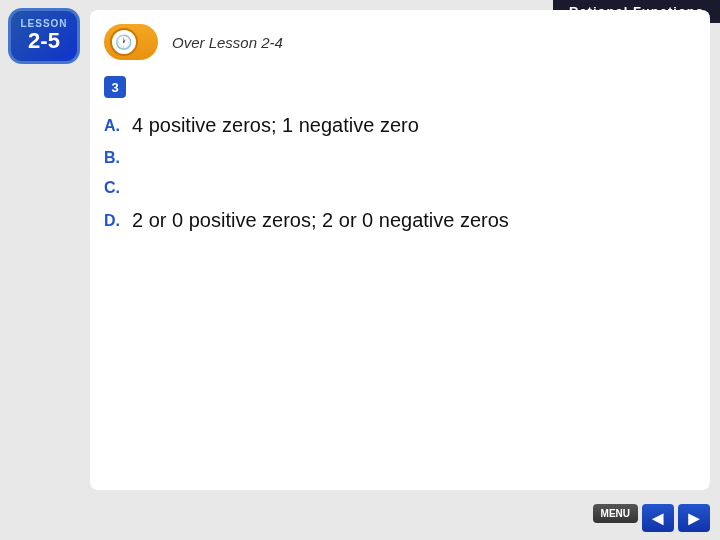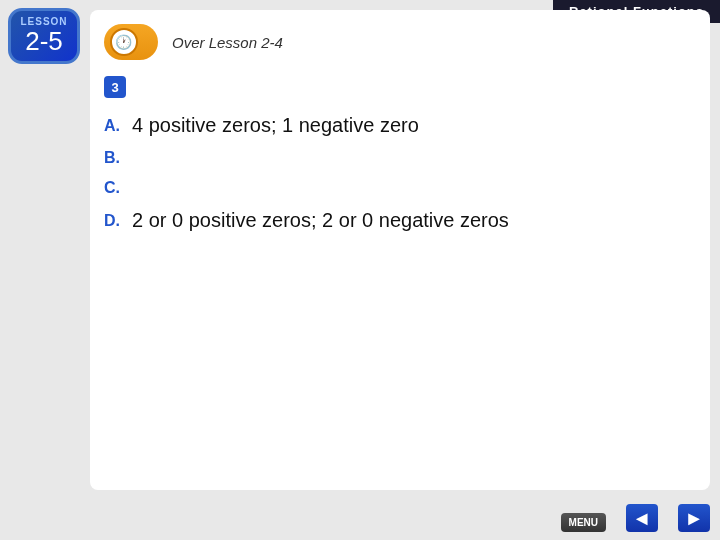--- a/index.html
+++ b/index.html
@@ -41,22 +41,22 @@
       font-weight: bold;
     }
 
     .lesson-badge .lesson-text {
       font-size: 10px;
       letter-spacing: 1px;
       color: #aaccff;
     }
 
     .lesson-badge .lesson-num {
-      font-size: 26px;
-      font-weight: 400;
+      font-size: 22px;
+      font-weight: 700;
       color: white;
       line-height: 1.1;
     }
 
     .main-content {
       position: absolute;
       top: 10px;
       left: 90px;
       right: 10px;
       bottom: 50px;
@@ -166,22 +166,22 @@
     .answer-text {
       font-size: 20px;
       color: #111;
     }
 
     .bottom-bar {
       position: absolute;
       bottom: 8px;
       right: 10px;
       display: flex;
-      align-items: flex-end;
-      gap: 20px;
+      align-items: flex-start;
+      gap: 4px;
     }
 
     .menu-btn {
       background: linear-gradient(to bottom, #555, #333);
       color: white;
       font-size: 10px;
       font-weight: bold;
       padding: 4px 8px;
       border-radius: 4px;
       cursor: pointer;

